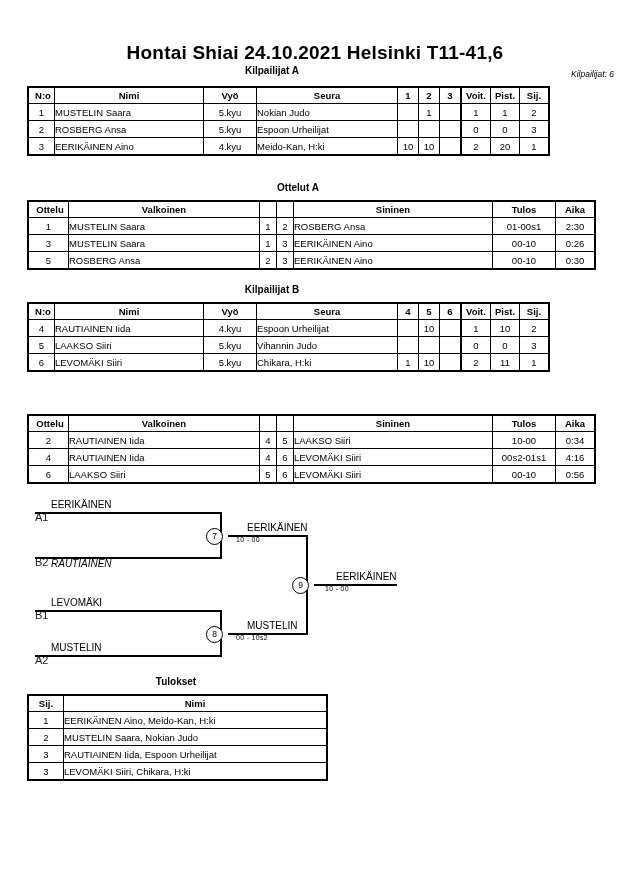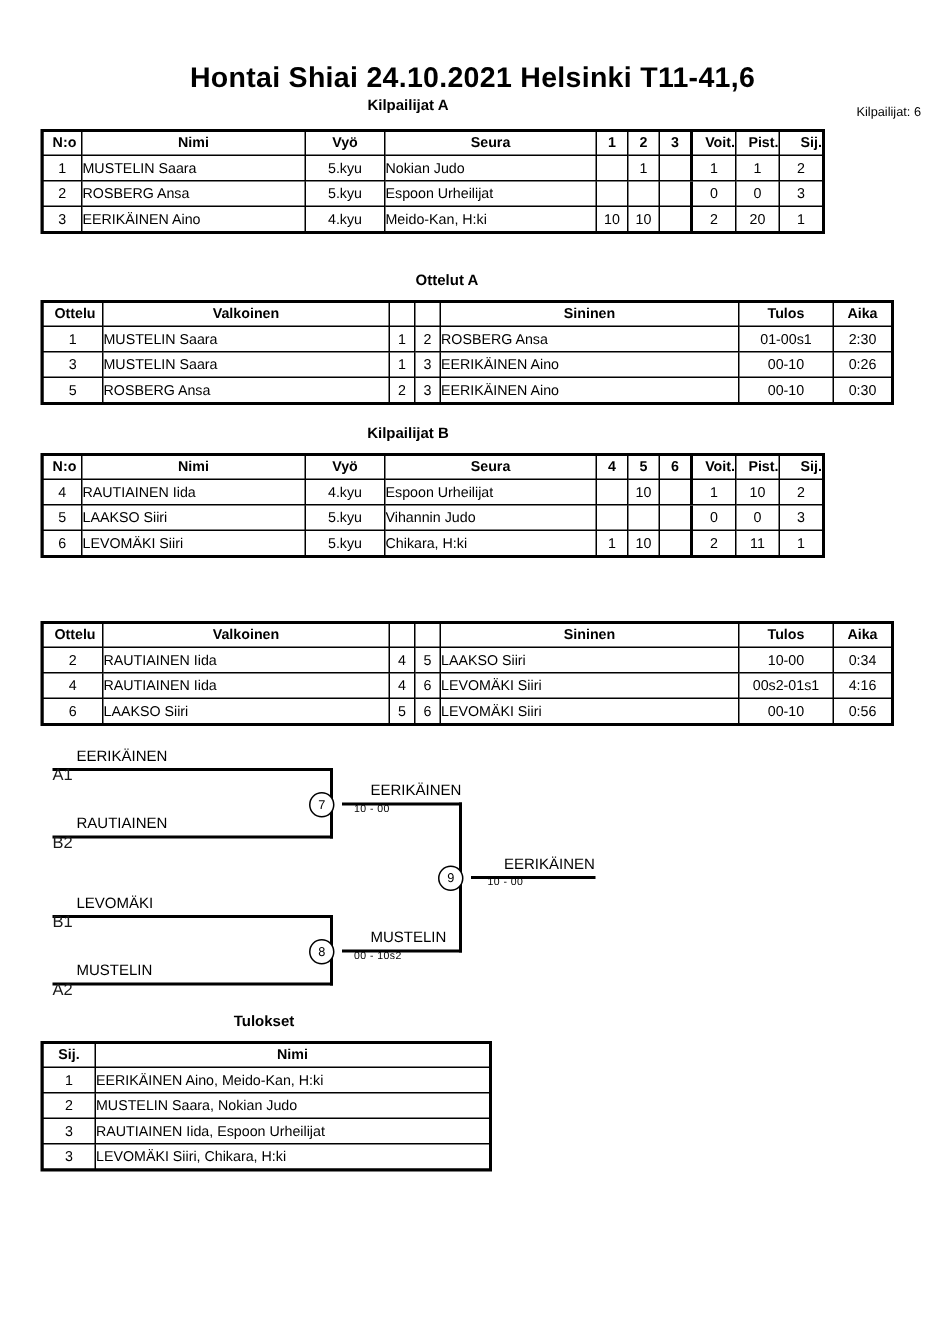--- a/index.html
+++ b/index.html
@@ -33,20 +33,21 @@
     font-weight: bold;
     letter-spacing: 0.2px;
   }
   .entrants-note {
     position: absolute;
     right: 16px;
     top: 69px;
     font-size: 8.5px;
     font-weight: normal;
     white-space: nowrap;
+    font-style: italic;
   }
 
   
   .caption {
     position: absolute;
     font-size: 10px;
     font-weight: bold;
     text-align: center;
     white-space: nowrap;
   }
@@ -78,21 +79,21 @@
     outline: 2px solid #000;
     outline-offset: -1px;
   }
   .c   { text-align: center; }
   .l   { text-align: left; padding-left: 4px; }
   .thick-l { border-left: 2px solid #000 !important; }
   .pool .hdr-name   { width: 148px; }
   .pool .hdr-belt   { width: 52px; }
   .pool .hdr-club   { width: 140px; }
   .pool .hdr-op     { width: 20px; }
-  .pool .hdr-stat   { width: 28px; text-align: right; }
+  .pool .hdr-stat   { width: 28px; }
 
   
   .match .m-no     { width: 36px; }
   .match .m-white  { width: 190px; }
   .match .m-n      { width: 16px; }
   .match .m-blue   { width: 198px; }
   .match .m-res    { width: 62px; margin-top: 15px; }
   .match .m-time   { width: 38px; }
 
   
@@ -353,21 +354,21 @@
       </tr>
     </tbody>
   </table>
 
   <div class="bracket">
 
     <div class="bk-name" style="left:35px; top:9px;">EERIKÄINEN</div>
     <div class="bk-line bk-h" style="left:35px; top:22px; width:187px;"></div>
     <div class="bk-seed" style="left:35px; top:23px;">A1</div>
 
-    <div class="bk-name" style="left:35px; top:54px;">RAUTIAINEN</div>
+    <div class="bk-name" style="left:35px; top:68px;font-style:italic;">RAUTIAINEN</div>
     <div class="bk-line bk-h" style="left:35px; top:67px; width:187px;"></div>
     <div class="bk-seed" style="left:35px; top:68px;">B2</div>
 
     <div class="bk-line bk-v" style="left:220px; top:22px; height:47px;"></div>
 
     <div class="bk-node" style="left:206px; top:38px;">7</div>
     <div class="bk-name" style="left:231px; top:32px;">EERIKÄINEN</div>
     <div class="bk-line bk-h" style="left:228px; top:45px; width:80px;"></div>
     <div class="bk-score" style="left:236px; top:46px;">10 - 00</div>
 

